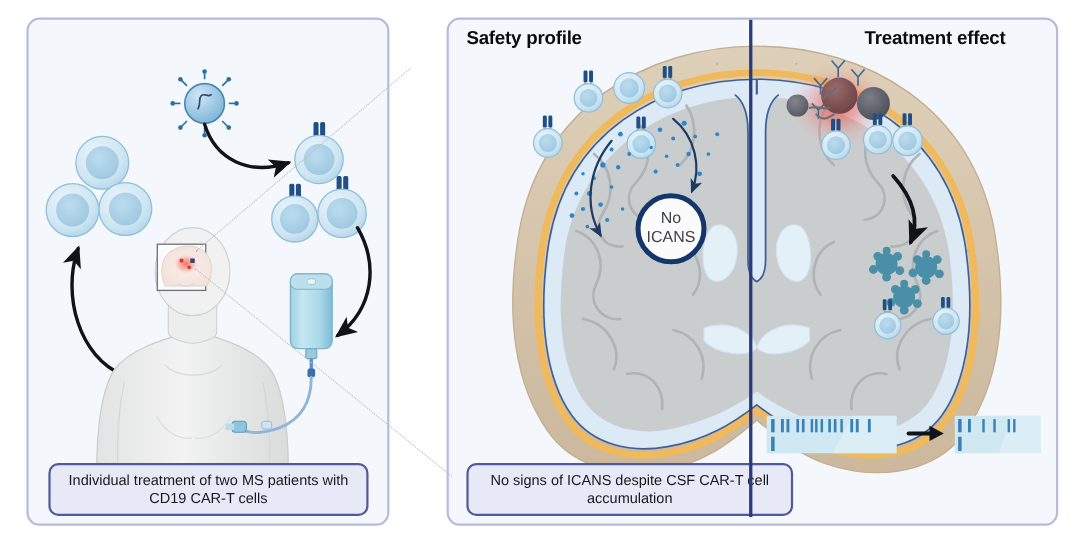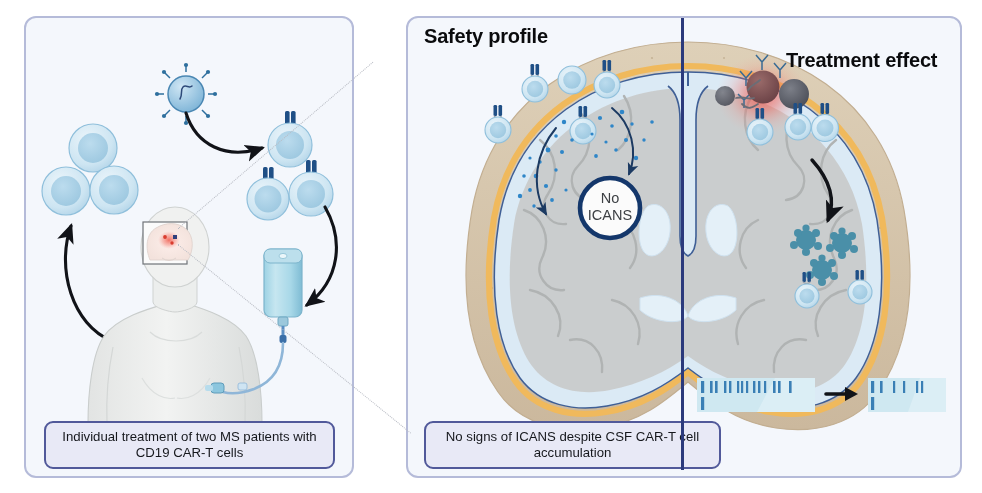--- a/index.html
+++ b/index.html
@@ -47,28 +47,28 @@
     color: #16181d;
     padding: 4px 16px;
   }
   #caption-left  { left: 44px;  top: 421px; width: 291px; height: 48px; }
   #caption-mid   { left: 424px; top: 421px; width: 297px; height: 48px; }
   #caption-right { left: 692px; top: 421px; width: 253px; height: 48px; }
 
   
   .panel-title {
     position: absolute;
-    font-size: 20px;
+    font-size: 17px;
     font-weight: bold;
     color: #0a0b0d;
     letter-spacing: -0.2px;
     white-space: nowrap;
   }
   #title-safety    { left: 424px; top: 25px; }
-  #title-treatment { left: 786px; top: 25px; margin-top: 24px; }
+  #title-treatment { left: 786px; top: 25px; }
 
   
   #mid-divider {
     position: absolute;
     left: 681px; top: 18px;
     width: 3.4px; height: 452px;
     background: #2b3a7c;
     z-index: 5;
   }
 

